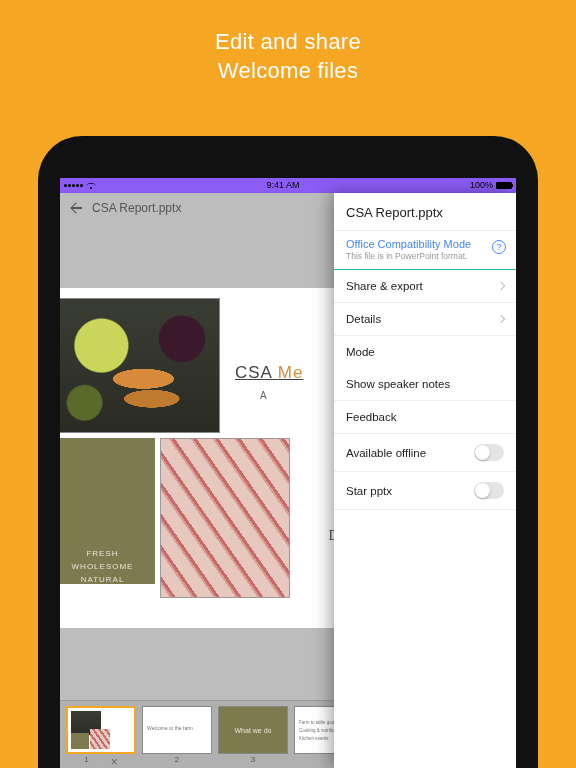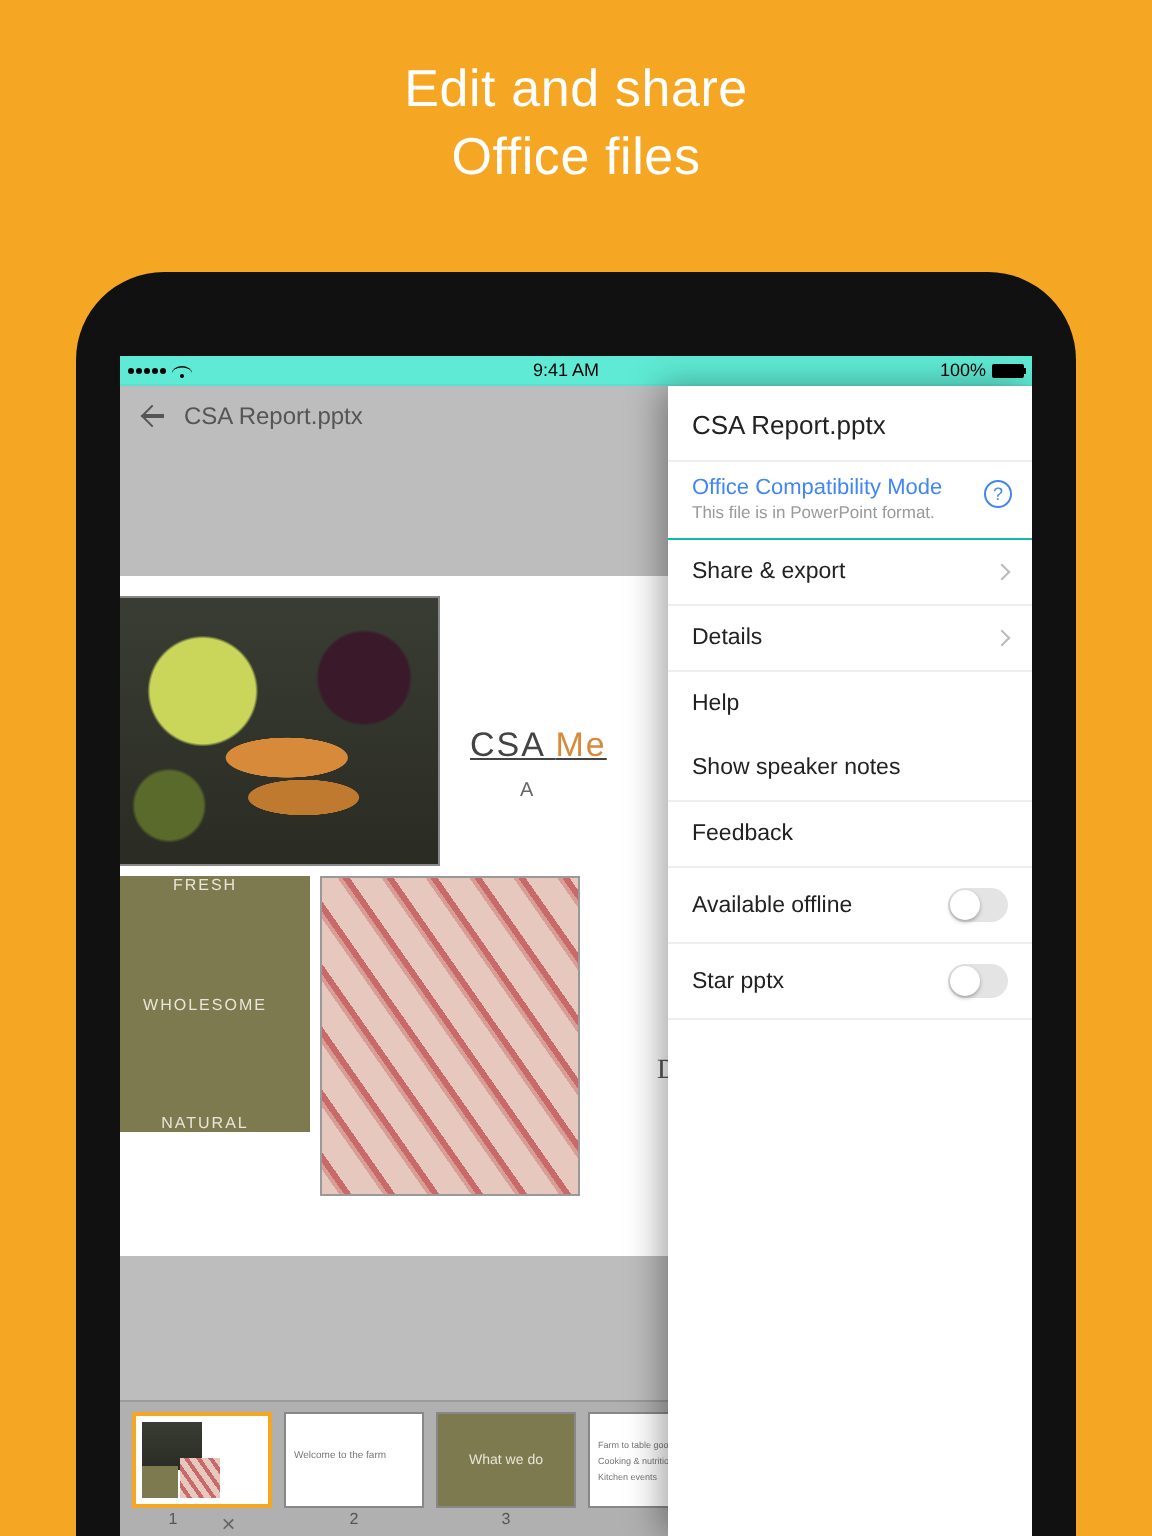--- a/index.html
+++ b/index.html
@@ -8,21 +8,21 @@
     height: 768px;
     background: #f5a623;
     font-family: -apple-system, "Helvetica Neue", Arial, sans-serif;
     overflow: hidden;
     position: relative;
   }
   .promo {
     text-align: center;
     color: #fff;
     font-weight: 300;
-    font-size: 26px;
+    font-size: 22px;
     line-height: 1.3;
     padding-top: 28px;
     letter-spacing: .3px;
   }
 
   
   .tablet {
     position: absolute;
     left: 38px;
     top: 136px;
@@ -38,21 +38,21 @@
     background: #fff;
     position: relative;
     overflow: hidden;
     font-size: 11px;
     color: #333;
   }
 
   
   .statusbar {
     height: 15px;
-    background: #5eead4;
+    background: #8b5cf6;
     display: flex;
     align-items: center;
     justify-content: space-between;
     padding: 0 4px;
     font-size: 9px;
     color: #000;
     border-bottom: 1px solid rgba(0,0,0,.03);
   }
   .sb-left, .sb-right { display:flex; align-items:center; gap:3px; }
   .dots { display:flex; gap:1px; }
@@ -99,23 +99,23 @@
       radial-gradient(ellipse 50px 16px at 60% 75%, #c07a30 0 55%, transparent 56%),
       radial-gradient(circle at 78% 30%, #3a1a2a 0 14%, transparent 15%),
       radial-gradient(circle at 20% 78%, #5a6a2a 0 10%, transparent 11%),
       linear-gradient(#3a3d33,#2a2c24);
     border:1px solid #888;
   }
   .csa-text{ position:absolute; left:195px; top:75px; font-size:17px; color:#444; letter-spacing:1px;text-decoration:underline;}
   .csa-text .accent{ color:#d68a3a; }
   .csa-sub{ position:absolute; left:220px; top:102px; font-size:10px; color:#666;}
   .green-block{
-    position:absolute; left:10px; top:150px; width:105px; height:128px;
+    position:absolute; left:10px; top:150px; width:105px; height:146px;
     background:#7d7a4f; color:#e7e6d8; font-size:8px; letter-spacing:1px;
-    display:flex; flex-direction:column; justify-content:space-between; align-items:center; gap:4px;
+    display:flex; flex-direction:column; justify-content:flex-end; align-items:center; gap:4px;
     text-align:center;
   }
   .beans-photo{
     position:absolute; left:120px; top:150px; width:130px; height:160px;
     background:
       repeating-linear-gradient(55deg,#e6c8bf 0 7px,#d89d95 7px 9px,#c86a6a 9px 12px,#e6c8bf 12px 18px);
     border:1px solid #999;
   }
   .dr-text{ position:absolute; right:6px; top:240px; font-size:14px; letter-spacing:3px; color:#555; font-family:Georgia,serif;}
 
@@ -176,21 +176,21 @@
     width:30px; height:17px; background:#e4e4e4; border-radius:10px; position:relative;
   }
   .toggle::after{content:"";position:absolute;left:1px;top:1px;width:15px;height:15px;border-radius:50%;background:#fff;box-shadow:0 1px 2px rgba(0,0,0,.3);}
   .sep{ height:1px;background:#eee; }
 </style>
 </head>
 <body>
 
 <div class="promo">
   <span>Edit and share</span><br>
-  <span>Office files</span>
+  <span>Welcome files</span>
 </div>
 
 <div class="tablet">
   <div class="screen">
 
     <div class="statusbar">
       <div class="sb-left">
         <span class="dots">
             <i></i>
             <i></i>
@@ -275,21 +275,21 @@
 
       <div class="row">
         <span>Share &amp; export</span>
         <span class="chev"></span>
       </div>
       <div class="row">
         <span>Details</span>
         <span class="chev"></span>
       </div>
       <div class="row noline">
-        <span>Help</span>
+        <span>Mode</span>
       </div>
       <div class="row">
         <span>Show speaker notes</span>
       </div>
 
       <div class="row">
         <span>Feedback</span>
       </div>
       <div class="row noline">
         <span>Available offline</span>

